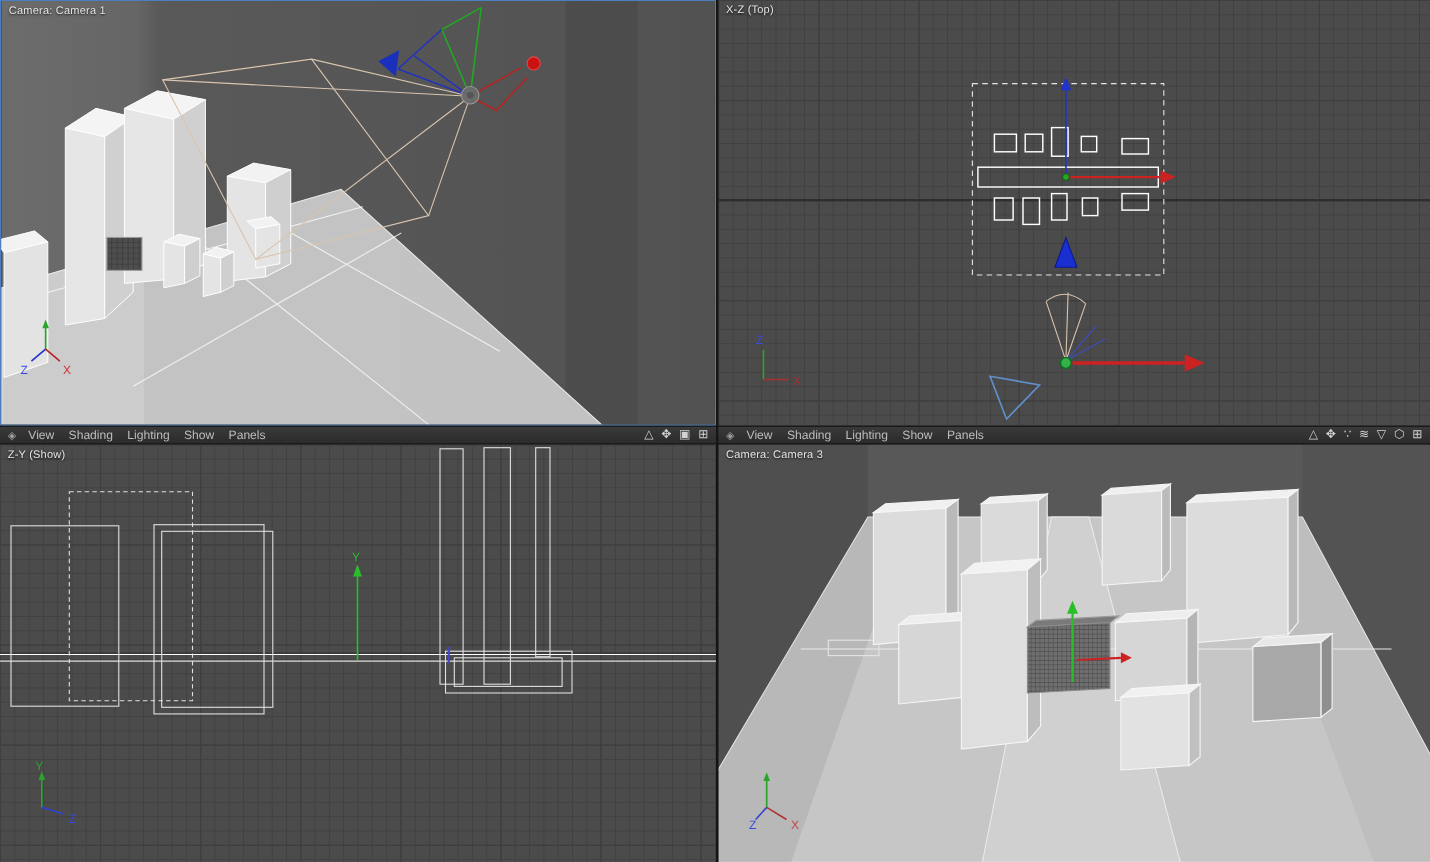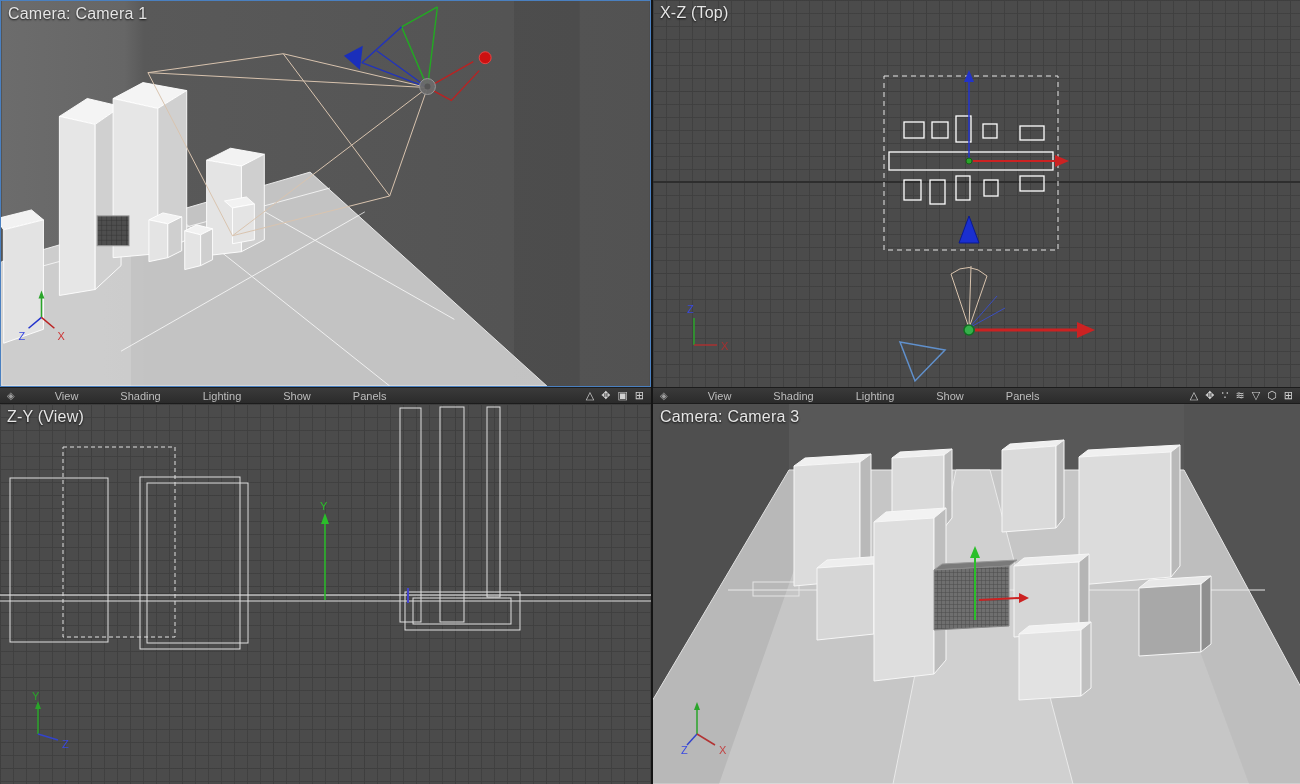--- a/index.html
+++ b/index.html
@@ -2,21 +2,21 @@
 <html><head>
 <meta charset="utf-8">
 <style>
   * { margin:0; padding:0; box-sizing:border-box; }
   html,body { width:1300px; height:784px; }
   body { background:#141414; font-family:"Liberation Sans", sans-serif; overflow:hidden; }
   .stage { position:relative; width:1300px; height:784px; background:#141414; }
 
   .viewport { position:absolute; overflow:hidden; background:#4b4b4b; }
   .viewport svg { display:block; width:100%; height:100%; }
-  .vp-label { position:absolute; top:4px; left:7px; font-size:16px; color:#e6e6e6;
+  .vp-label { position:absolute; top:4px; left:7px; font-size:10px; color:#e6e6e6;
               text-shadow:0 1px 2px rgba(0,0,0,.85); letter-spacing:.2px; z-index:5; }
 
   #vp-camera1 { left:0; top:0; width:651px; height:387px; border:1px solid #4a80c0; }
   #vp-top     { left:653px; top:0; width:647px; height:387px; }
   #vp-side    { left:0; top:404px; width:651px; height:380px; }
   #vp-camera2 { left:653px; top:404px; width:647px; height:380px; }
 
   .grid-bg { background-color:#4b4b4b;
     background-image:
       linear-gradient(rgba(64,64,64,.9) 1px, transparent 1px),
@@ -26,21 +26,21 @@
     background-size:13px 13px, 13px 13px, 91px 91px, 91px 91px; }
 
   .toolbar { position:absolute; height:17px; top:387px;
     background:linear-gradient(#3a3a3a,#2b2b2b);
     border-top:1px solid #1c1c1c; border-bottom:1px solid #1c1c1c;
     display:flex; align-items:center; font-size:11px; color:#bdbdbd;
     padding:0 7px; gap:13px; z-index:6; }
   #toolbar-left  { left:0; width:651px; }
   #toolbar-right { left:653px; width:647px; }
   .tb-diamond { color:#9f9f9f; font-size:10px; margin-right:-2px; }
-  .tb-menu { cursor:default;margin-left:29px; }
+  .tb-menu { cursor:default; }
   .tb-icons { margin-left:auto; display:flex; gap:7px; color:#d2d2d2; font-size:11px; align-items:center; }
   .tb-icons span { cursor:default; line-height:1; }
 
   .gap-v { position:absolute; left:651px; top:0; width:2px; height:784px; background:#141414; }
 </style>
 </head>
 <body>
 
 <div class="stage">
 
@@ -269,21 +269,21 @@
       <line x1="408" y1="184" x2="408" y2="199" stroke="#4444cc" stroke-width="2"></line>
 
       <g font-size="11" font-family="Liberation Sans, sans-serif">
         <line x1="38" y1="330" x2="38" y2="303" stroke="#2aa52a" stroke-width="1.5"></line>
         <polygon points="35,305 41,305 38,297" fill="#2aa52a"></polygon>
         <text x="32" y="296" fill="#2aa52a">Y</text>
         <line x1="38" y1="330" x2="58" y2="336" stroke="#3344cc" stroke-width="1.5"></line>
         <text x="62" y="344" fill="#3949e0">Z</text>
       </g>
     </svg>
-    <span class="vp-label">Z-Y (View)</span>
+    <span class="vp-label">Z-Y (Show)</span>
   </div>
 
   <div class="viewport" id="vp-camera2">
     <svg viewBox="0 0 647 380">
       <rect width="647" height="380" fill="#585858"></rect>
       <rect x="0" width="136" height="380" fill="#00000018"></rect>
       <rect x="531" width="116" height="380" fill="#0000000e"></rect>
 
       <g>
         <polygon points="136,66 531,66 700,380 -50,380" fill="#c6c6c6" stroke="#ebebeb" stroke-width="1"></polygon>

